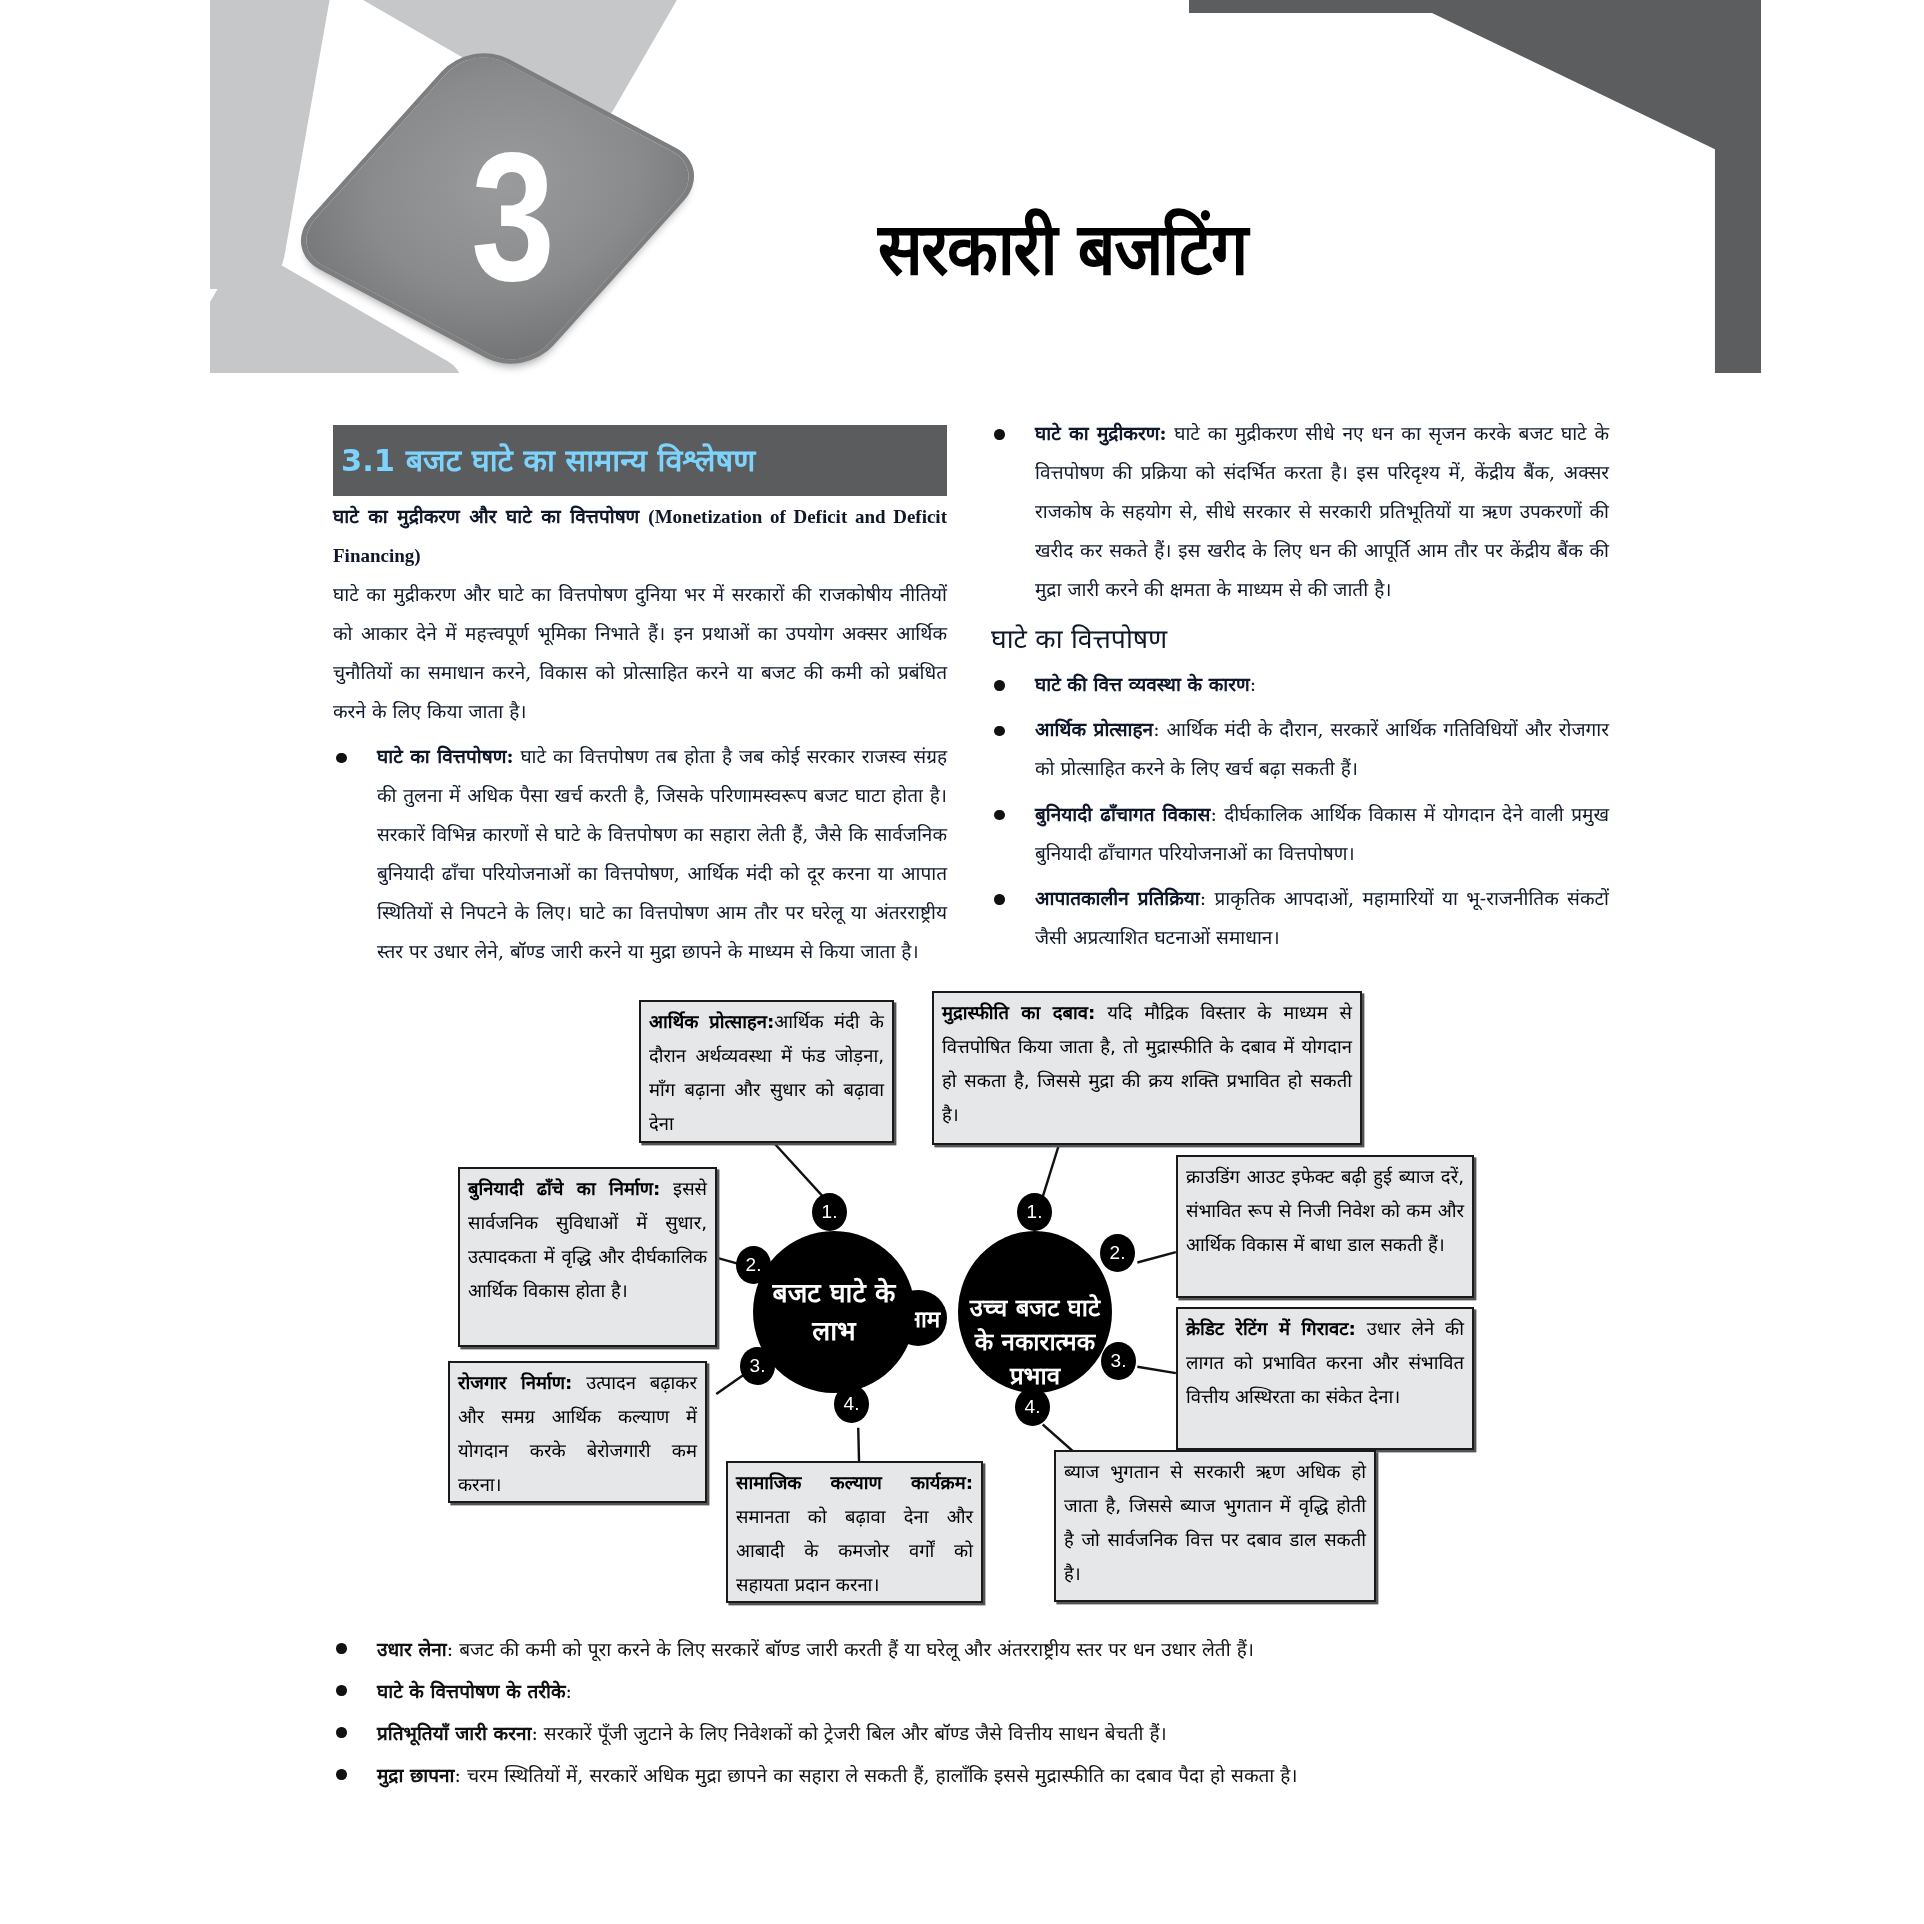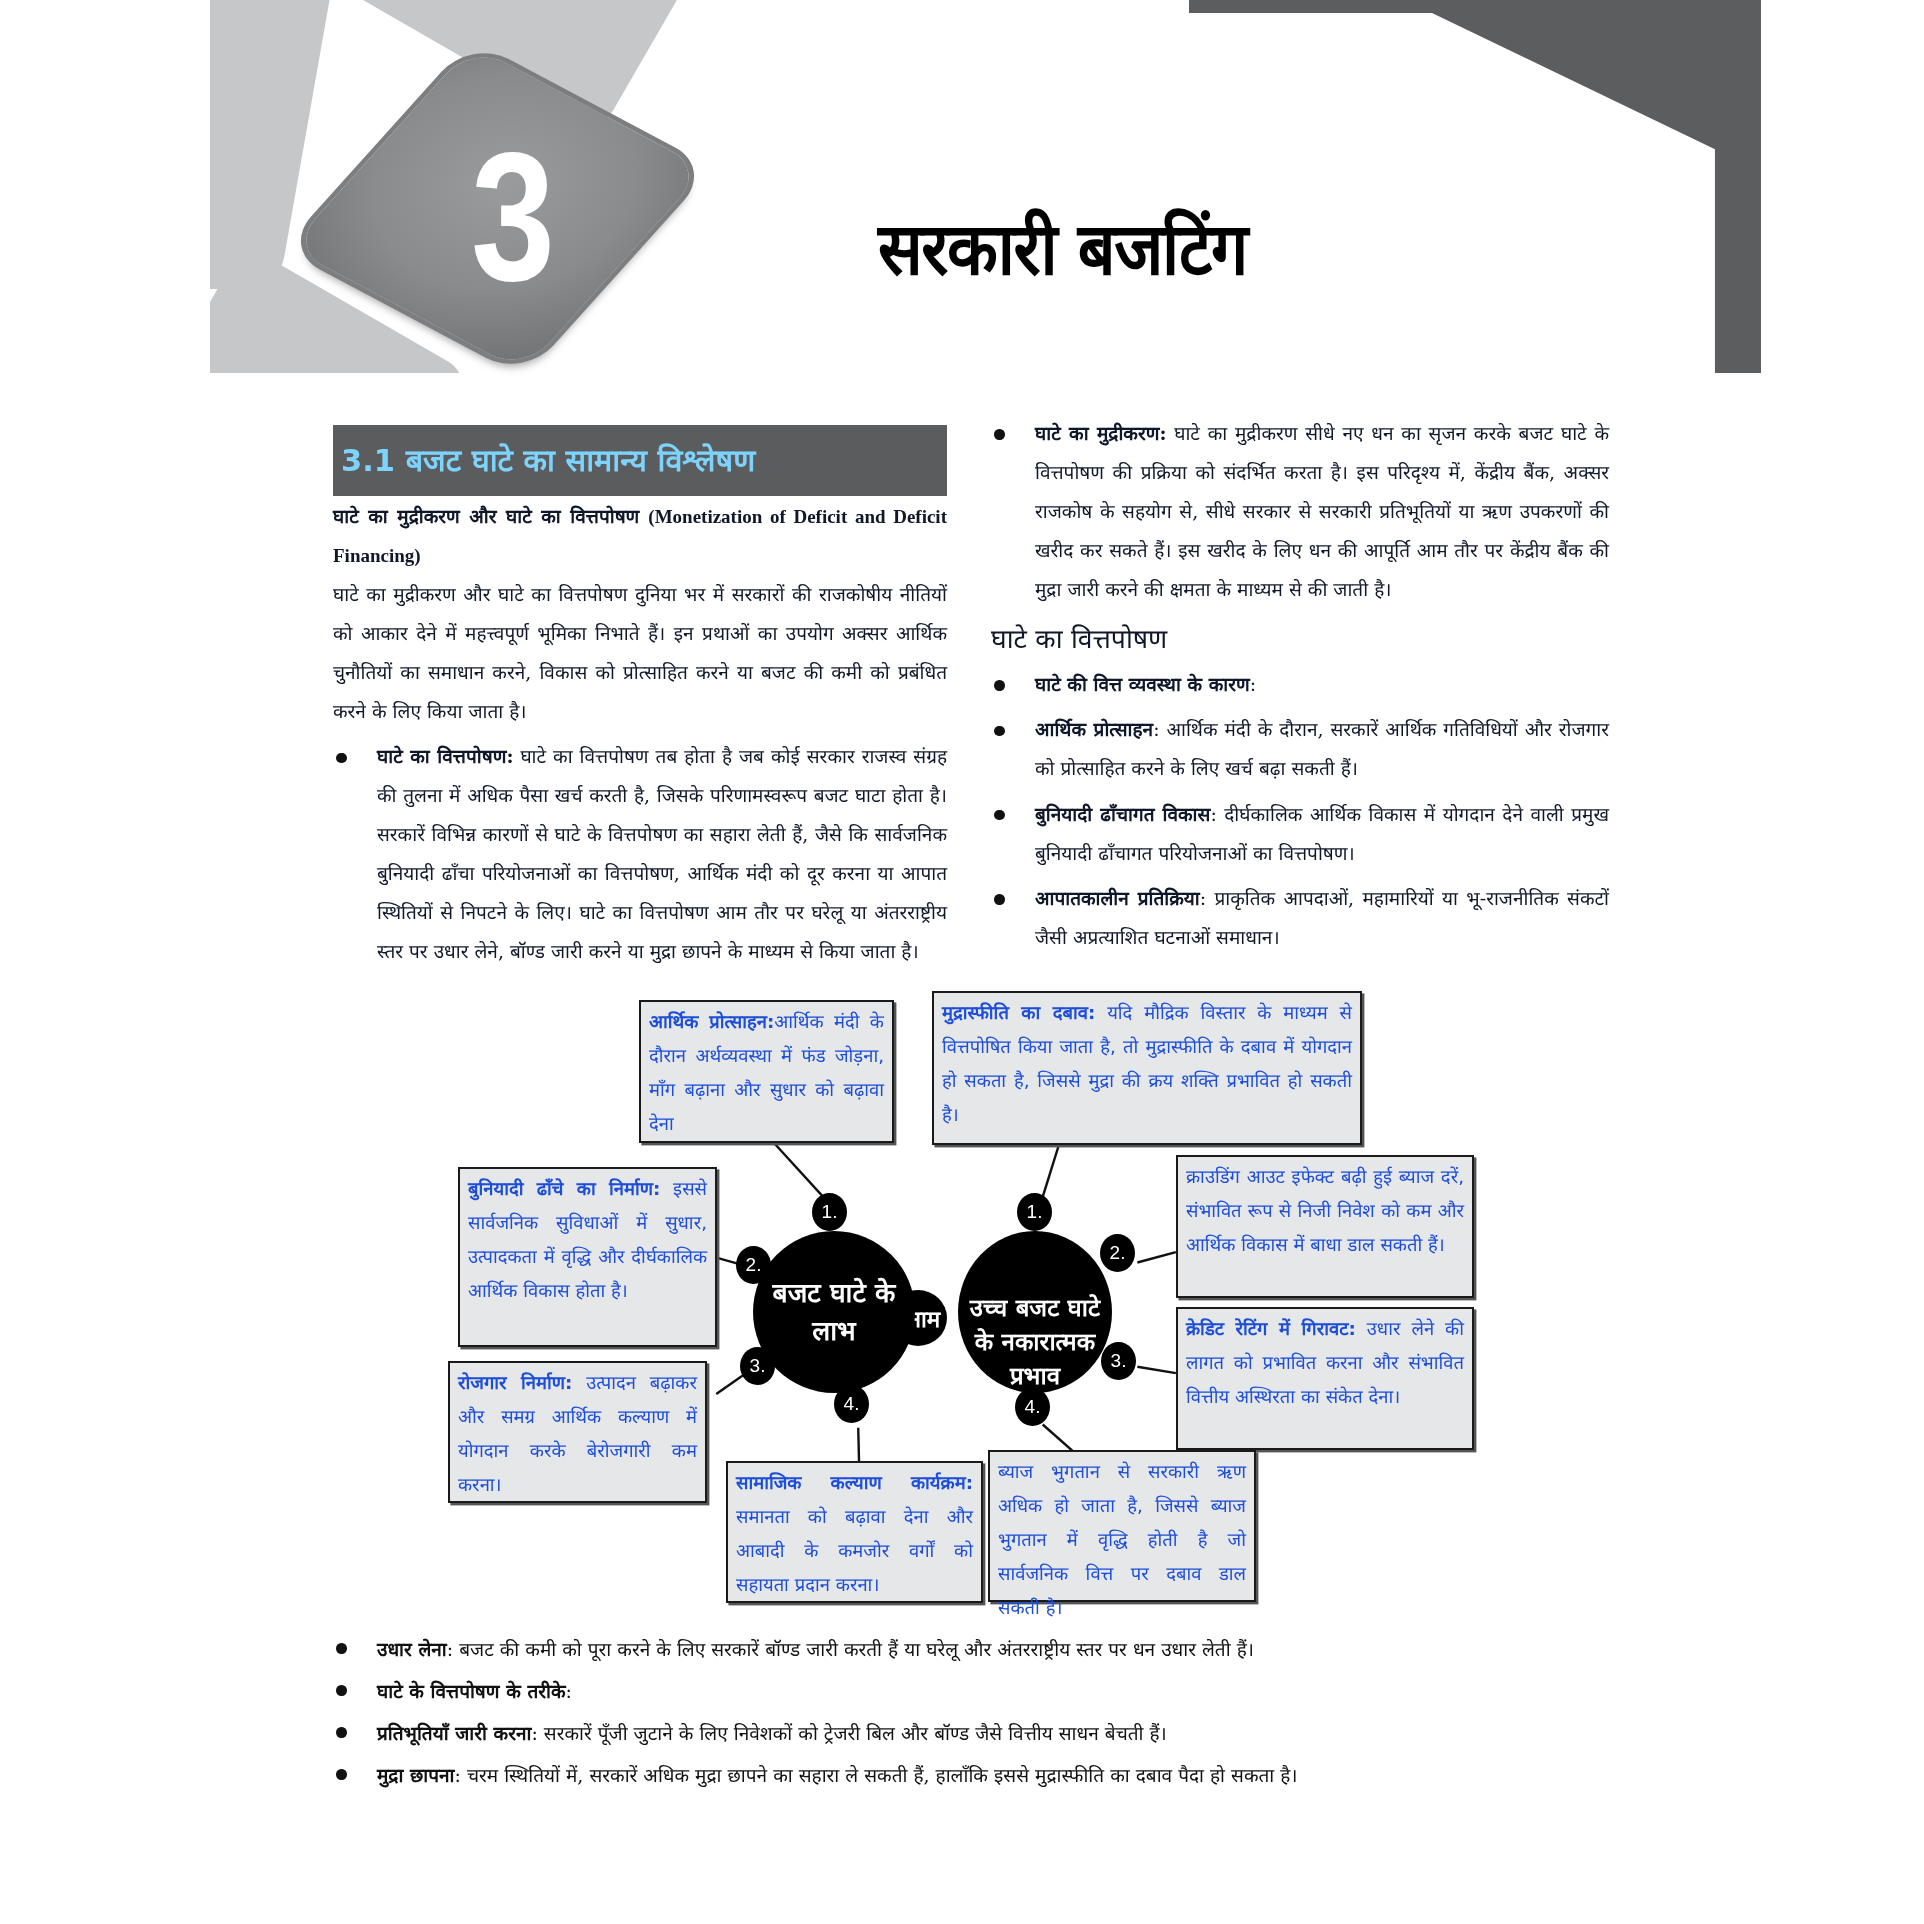--- a/index.html
+++ b/index.html
@@ -31,21 +31,21 @@
   .right-col { left:991px; top:414px; width:618px; }
   .subhead-en { font-family:"Liberation Serif", serif; font-weight:bold; }
   .bullet { position:relative; padding-left:44px; }
   .bullet::before { content:""; position:absolute; left:3.2px; top:15.2px; width:10.4px; height:10.4px; border-radius:50%; background:#111; }
   .r-heading { font-family:"DejaVu Sans", sans-serif; font-weight:normal; font-size:26.5px; line-height:48px; margin:6.4px 0 1.6px 0; }
   .gap { height:6.4px; }
 
   
   .dbox { position:absolute; background:#e6e7e9; border:2.4px solid #1a1a1a; box-shadow:2.4px 2.4px 0 #555;
           font-family:"DejaVu Sans", sans-serif; font-size:18.4px; line-height:34px; padding:3.2px 8px;
-          box-sizing:border-box; text-align:justify; color:#1d4ed8; }
+          box-sizing:border-box; text-align:justify; color:#000000; }
   .dbox b { font-weight:bold; }
   .big-circle { position:absolute; border-radius:50%; background:#000; color:#fff; text-align:center;
                 font-family:"DejaVu Sans", sans-serif; font-weight:bold; display:flex; align-items:center; justify-content:center; }
   .num { position:absolute; width:35px; height:38px; border-radius:50%; background:#000; color:#fff;
          font-family:"Liberation Sans", sans-serif; font-size:19px; line-height:38px; text-align:center; }
   svg.lines { position:absolute; left:0; top:0; }
 
   
   .bottom-list { left:333px; top:1628px; width:1283px; font-family:"DejaVu Serif", serif; font-size:19px; line-height:42px; }
 </style>
@@ -128,21 +128,21 @@
 
 <div class="dbox" style="left:932px;top:991px;width:430px;height:154px;">
   <b>मुद्रास्फीति का दबाव:</b><span> यदि मौद्रिक विस्तार के माध्यम से वित्तपोषित किया जाता है, तो मुद्रास्फीति के दबाव में योगदान हो सकता है, जिससे मुद्रा की क्रय शक्ति प्रभावित हो सकती है।</span>
 </div>
 <div class="dbox" style="left:1176px;top:1155px;width:298px;height:143px;">
   <b></b><span>क्राउडिंग आउट इफेक्ट बढ़ी हुई ब्याज दरें, संभावित रूप से निजी निवेश को कम और आर्थिक विकास में बाधा डाल सकती हैं।</span>
 </div>
 <div class="dbox" style="left:1176px;top:1307px;width:298px;height:143px;">
   <b>क्रेडिट रेटिंग में गिरावट:</b><span> उधार लेने की लागत को प्रभावित करना और संभावित वित्तीय अस्थिरता का संकेत देना।</span>
 </div>
-<div class="dbox" style="left:988px;top:1450px;width:268px;height:152px;">
+<div class="dbox" style="left:1054px;top:1450px;width:322px;height:152px;">
   <b></b><span>ब्याज भुगतान से सरकारी ऋण अधिक हो जाता है, जिससे ब्याज भुगतान में वृद्धि होती है जो सार्वजनिक वित्त पर दबाव डाल सकती है।</span>
 </div>
 
 <div class="big-circle" style="left:889px;top:1290px;width:58px;height:56px;font-size:22.5px;">
   <span>बनाम</span>
 </div>
 <div class="big-circle" style="left:753px;top:1231px;width:162px;height:162px;font-size:26.5px;line-height:38px;padding:0 16px;box-sizing:border-box;">
   <span>बजट घाटे के लाभ</span>
 </div>
 <div class="big-circle" style="left:958px;top:1231px;width:154px;height:162px;font-size:24px;line-height:34px;padding:0 9.6px;box-sizing:border-box;align-items:flex-end;">

